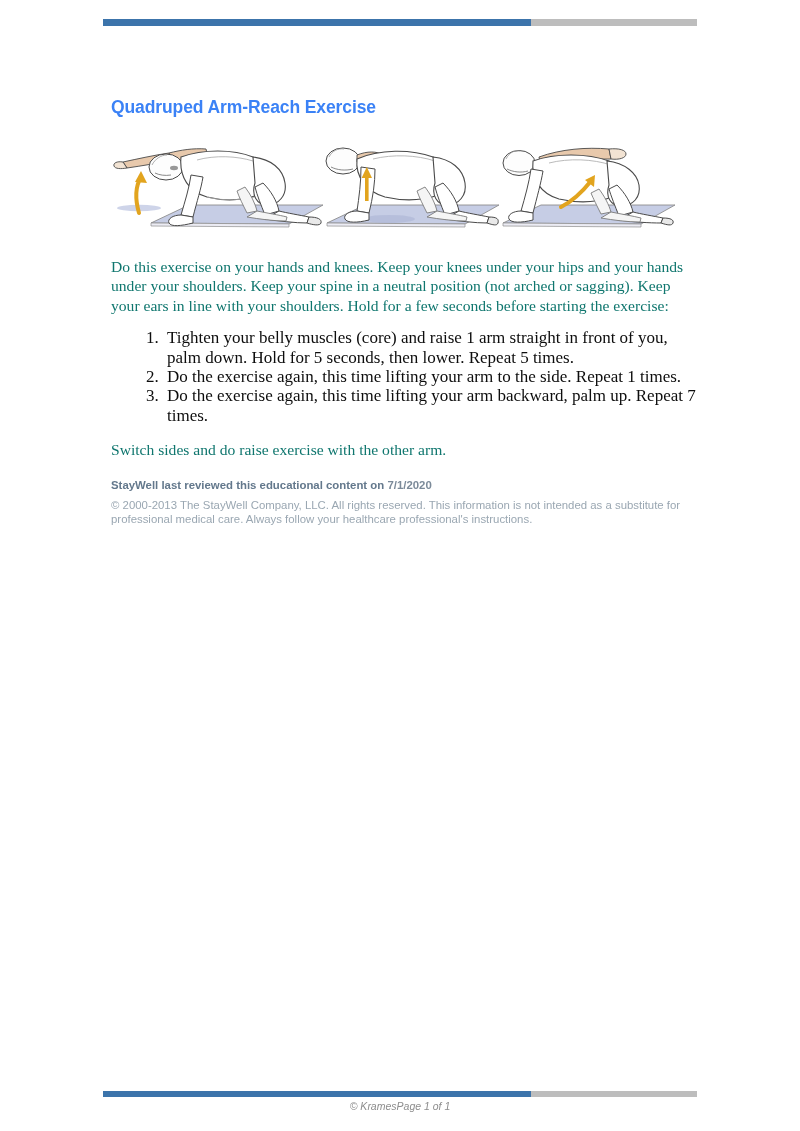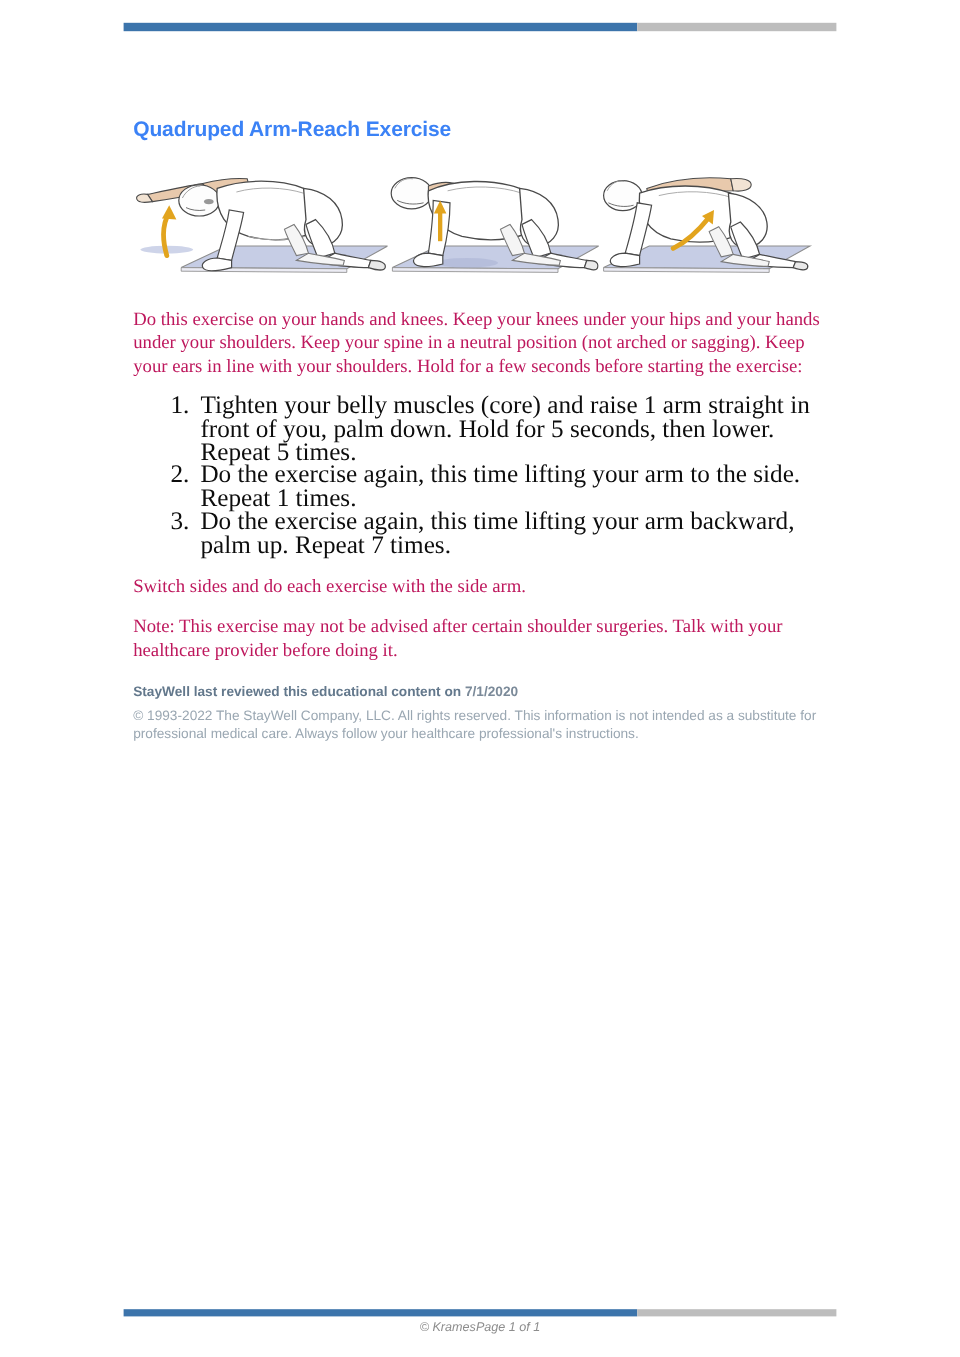--- a/index.html
+++ b/index.html
@@ -68,37 +68,37 @@
   }
   .fig-1 { width: 212px; height: 97px; }
   .fig-2 { width: 182px; height: 97px; margin-left: -6px; }
   .fig-3 { width: 182px; height: 97px; margin-left: -4px; }
   .figure svg { display: block; }
 
   
   .body-text {
     font-size: 15.6px;
     line-height: 19.4px;
-    color: #be185d;
+    color: #0f766e;
     margin: 0;
     padding-top: 25px;
     text-align: left;
   }
   .body-text.second {
     padding-top: 15px;
   }
   .body-text.third {
     padding-top: 15px;
   }
 
   ol.steps {
     margin: 0;
     padding-top: 13px;
     padding-left: 52px;
-    font-size: 21px;
+    font-size: 17px;
     line-height: 19.4px;
     color: #0d0d0d;
   }
   ol.steps li {
     padding-left: 4px;
     margin-bottom: 0px;
   }
 
   
   .review-line {
@@ -282,30 +282,29 @@
   </div>
 
   <p class="body-text">Do this exercise on your hands and knees. Keep your knees under your hips and your hands under your shoulders. Keep your spine in a neutral position (not arched or sagging). Keep your ears in line with your shoulders. Hold for a few seconds before starting the exercise:</p>
 
   <ol class="steps">
     <li>Tighten your belly muscles (core) and raise 1 arm straight in front of you, palm down. Hold for 5 seconds, then lower. Repeat 5 times.</li>
     <li>Do the exercise again, this time lifting your arm to the side. Repeat 1 times.</li>
     <li>Do the exercise again, this time lifting your arm backward, palm up. Repeat 7 times.</li>
   </ol>
 
-  <p class="body-text second">Switch sides and do each exercise with the side arm.</p>
-
-  <p class="body-text third">Note: This exercise may not be advised after certain shoulder surgeries. Talk with your healthcare provider before doing it.</p>
+  <p class="body-text second">Switch sides and do raise exercise with the other arm.</p>
+
 
   <div class="review-line">
     <span class="label">StayWell last reviewed this educational content on</span>
     <span class="date">7/1/2020</span>
   </div>
 
-  <div class="copyright">© 1993-2022 The StayWell Company, LLC. All rights reserved. This information is not intended as a substitute for professional medical care. Always follow your healthcare professional's instructions.</div>
+  <div class="copyright">© 2000-2013 The StayWell Company, LLC. All rights reserved. This information is not intended as a substitute for professional medical care. Always follow your healthcare professional's instructions.</div>
 
 </div>
 
 <div class="footer-bar">
   <div class="bar-blue" style="width:72%"></div>
   <div class="bar-gray"></div>
 </div>
 
 <div class="footer-text">
   <span>© Krames</span>

